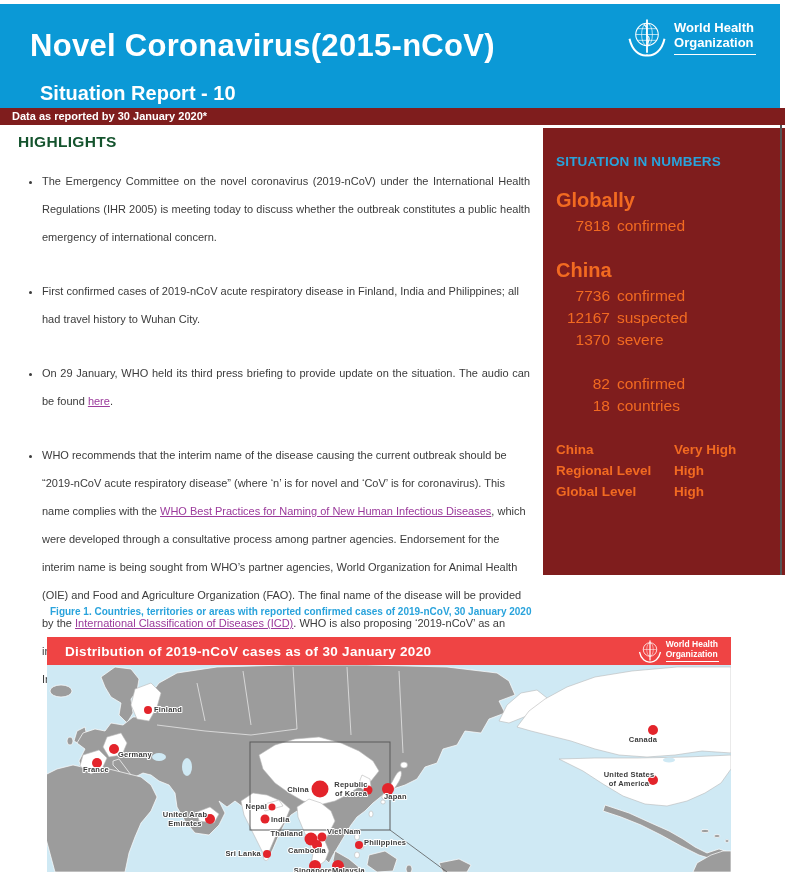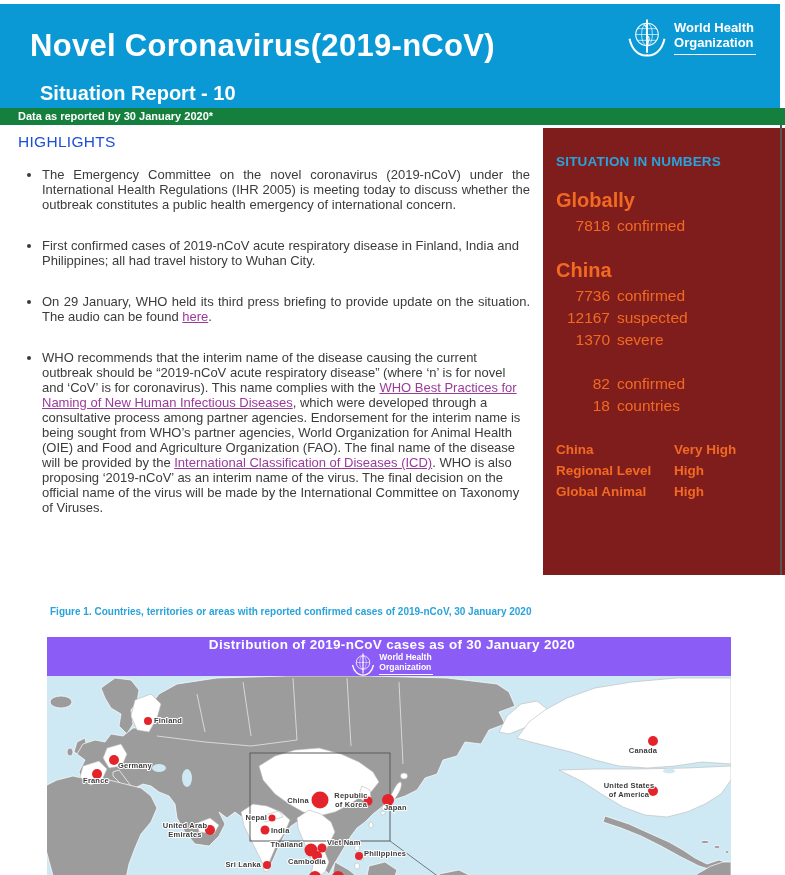--- a/index.html
+++ b/index.html
@@ -14,70 +14,70 @@
   .banner .subtitle { position:absolute; left:30px; top:68px; margin:10px; color:#fff; font-size:20px; font-weight:bold; }
 
   .who-logo { position:absolute; display:flex; align-items:flex-start; }
   .who-logo.lg { right:24px; top:13px; gap:7px; }
   .who-logo .emblem svg { display:block; }
   .who-text { color:#fff; font-weight:bold; border-bottom:1.5px solid #fff; }
   .who-logo.lg .who-text { font-size:13px; line-height:15px; padding:3px 2px 4px 0; }
   .who-logo.sm { position:static; gap:4px; align-items:center; }
   .who-logo.sm .who-text { font-size:8.5px; line-height:9.5px; border-bottom-width:1px; padding:0 1px 2px 0; }
 
-  .date-bar { position:absolute; left:0; top:108px; width:785px; height:17px; background:#15803d;
-    color:#fff; font-size:11px; font-weight:bold; line-height:17px; padding-left:18px; box-sizing:border-box; }
+  .date-bar { position:absolute; left:0; top:108px; width:785px; height:17px; background:#7f1d1d;
+    color:#fff; font-size:11px; font-weight:bold; line-height:17px; padding-left:12px; box-sizing:border-box; }
 
   
   .highlights { position:absolute; left:18px; top:133px; width:516px; }
-  .section-heading { margin:0; color:#1d4ed8; font-size:15.5px; font-weight:normal; letter-spacing:.3px; }
+  .section-heading { margin:0; color:#14532d; font-size:15.5px; font-weight:bold; letter-spacing:.3px; }
   ul.bullets { margin:16px 0 0 0; padding:0 0 0 24px; }
-  ul.bullets li { font-size:13px; line-height:15px; color:#3b3b3b; margin:0 4px 26px 0; }
+  ul.bullets li { font-size:11px; line-height:28px; color:#3b3b3b; margin:0 4px 26px 0; }
   ul.bullets li.justify { text-align:justify; }
   a.doc-link { color:#9b3a9b; text-decoration:underline; }
 
   
   .sidebar { position:absolute; left:543px; top:128px; width:280px; height:447px; background:#7f1d1d;
     box-sizing:border-box; padding:26px 8px 0 13px; }
   .sidebar-heading { color:#29a3dc; font-size:13.5px; font-weight:bold; margin:0 0 20px 0; letter-spacing:.2px; }
   .stat-group { margin-bottom:22px; }
   .stat-title { color:#f26a21; font-size:20px; font-weight:bold; margin-bottom:3px; }
   .stat-row { display:flex; color:#f26a21; font-size:15.5px; line-height:22px; }
   .stat-value { font-weight:normal; width:54px; text-align:right; margin-right:7px; white-space:nowrap; }
   .risk-heading { margin-top:26px; margin-bottom:12px; }
   .risk-row { display:flex; color:#f26a21; font-size:13.5px; font-weight:bold; line-height:21px; }
   .risk-label { width:118px; }
   .frame-line { position:absolute; left:780px; top:125px; width:2px; height:450px; background:#555; }
 
   
   .figure-caption { position:absolute; left:50px; top:606px; width:700px; margin:0;
     color:#29a3dc; font-size:10px; font-weight:bold; }
   .map { position:absolute; left:47px; top:637px; width:684px; height:238px; }
-  .map-titlebar { height:39px; background:#8b5cf6; color:#fff; display:flex; align-items:center;
-    padding:0 12px 0 18px; box-sizing:border-box;flex-direction:column; }
+  .map-titlebar { height:28px; background:#ef4444; color:#fff; display:flex; align-items:center;
+    padding:0 12px 0 18px; box-sizing:border-box; }
   .map-title { font-size:13.5px; font-weight:bold; letter-spacing:.3px; }
   .map-titlebar .spacer { flex:1; }
   svg.world { display:block; background:#cfe9f4; }
   .land-gray path, .land-gray ellipse { fill:#9c9c9c; stroke:#ffffff; stroke-width:.7; stroke-linejoin:round; }
   .land-white path, .land-white ellipse { fill:#ffffff; stroke:#b8b8b8; stroke-width:.6; stroke-linejoin:round; }
   .inner-border { stroke:#ffffff; stroke-width:.6; fill:none; }
   .sea { fill:#cfe9f4; stroke:none; }
   .inset-box { fill:none; stroke:#5a5a5a; stroke-width:1; }
   .leader { stroke:#5a5a5a; stroke-width:.8; }
   .case-dot { fill:#e3242b; }
   .map-label { font-size:7.5px; font-weight:bold; fill:#3b3b3b; stroke:#ffffff; stroke-width:2px;
     paint-order:stroke; stroke-linejoin:round; letter-spacing:.2px; }
 </style>
 </head>
 <body>
 
 <div class="page">
 
   <header class="banner">
-    <h1 class="title">Novel Coronavirus(2019-nCoV)</h1>
+    <h1 class="title">Novel Coronavirus(2015-nCoV)</h1>
     <h2 class="subtitle">Situation Report - 10</h2>
     <div class="who-logo lg">
       <span class="emblem">
         <svg width="40" height="40" viewBox="0 0 48 48" fill="none" stroke="#ffffff">
           <path d="M3,26 C6,40 15,47 24,46 C33,47 42,40 45,26" stroke-width="2.4"></path>
           <circle cx="24" cy="21" r="13.5" stroke-width="1.3"></circle>
           <ellipse cx="24" cy="21" rx="6.5" ry="13.5" stroke-width=".8"></ellipse>
           <line x1="10.5" y1="21" x2="37.5" y2="21" stroke-width=".8"></line>
           <line x1="12.5" y1="14" x2="35.5" y2="14" stroke-width=".8"></line>
           <line x1="12.5" y1="28" x2="35.5" y2="28" stroke-width=".8"></line>
@@ -143,21 +143,21 @@
     <div>
         <div class="risk-row">
           <span class="risk-label">China</span>
           <span class="risk-level">Very High</span>
         </div>
         <div class="risk-row">
           <span class="risk-label">Regional Level</span>
           <span class="risk-level">High</span>
         </div>
         <div class="risk-row">
-          <span class="risk-label">Global Animal</span>
+          <span class="risk-label">Global Level</span>
           <span class="risk-level">High</span>
         </div>
       </div>
   </aside>
   <div class="frame-line"></div>
 
   <p class="figure-caption">Figure 1. Countries, territories or areas with reported confirmed cases of 2019-nCoV, 30 January 2020</p>
 
   <figure class="map" style="margin:0">
     <div class="map-titlebar">

